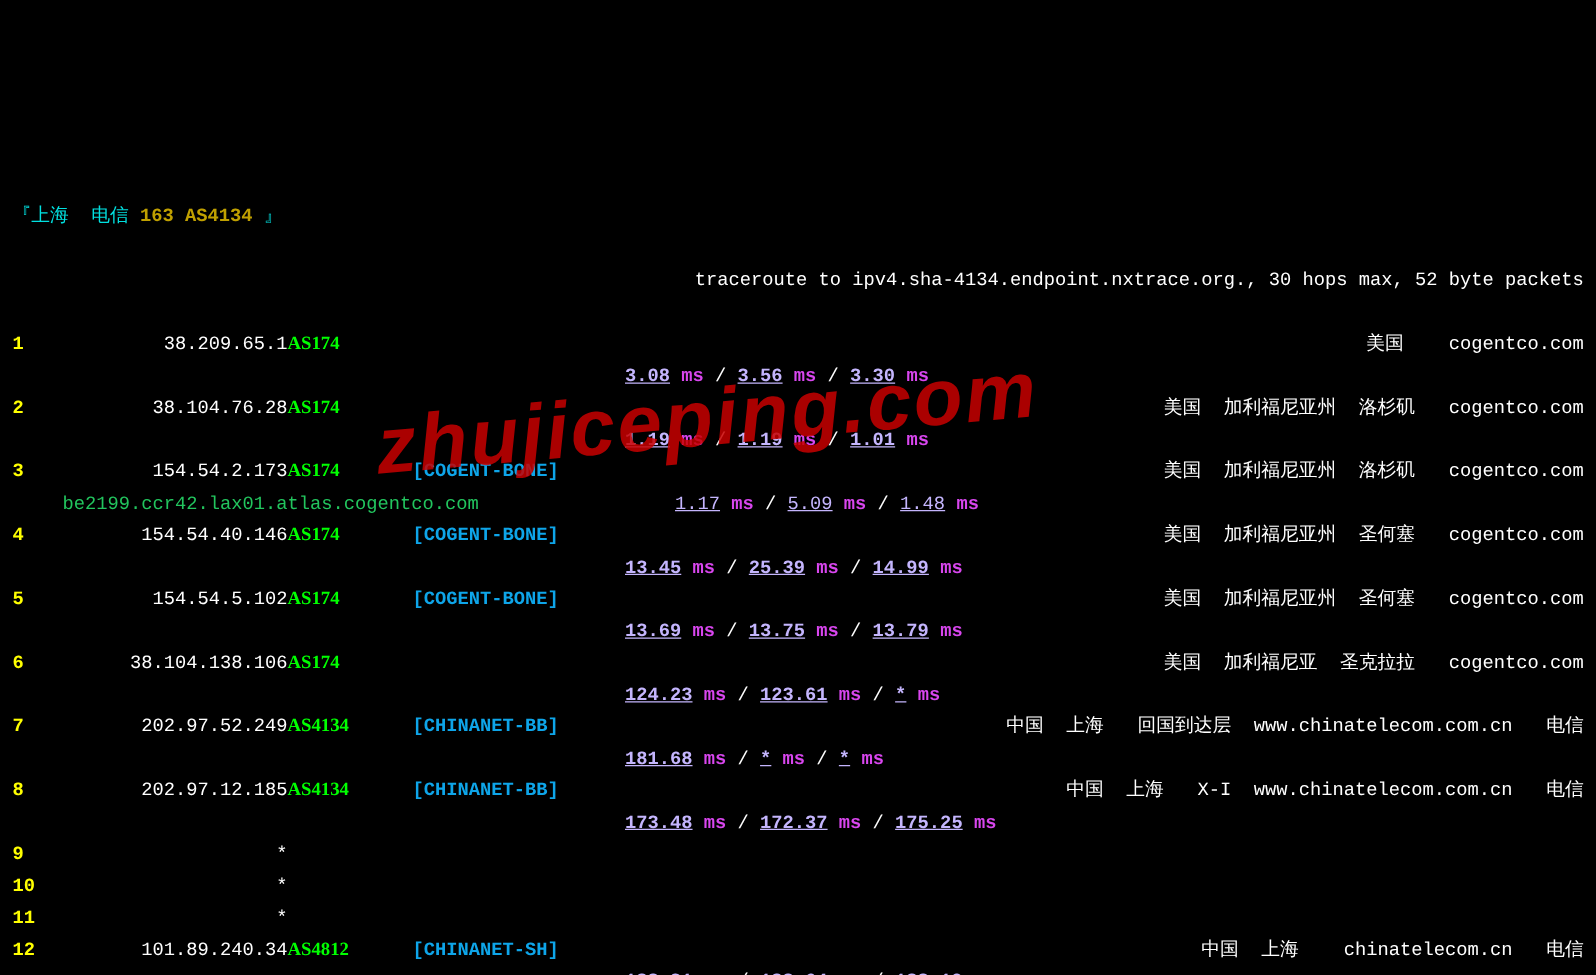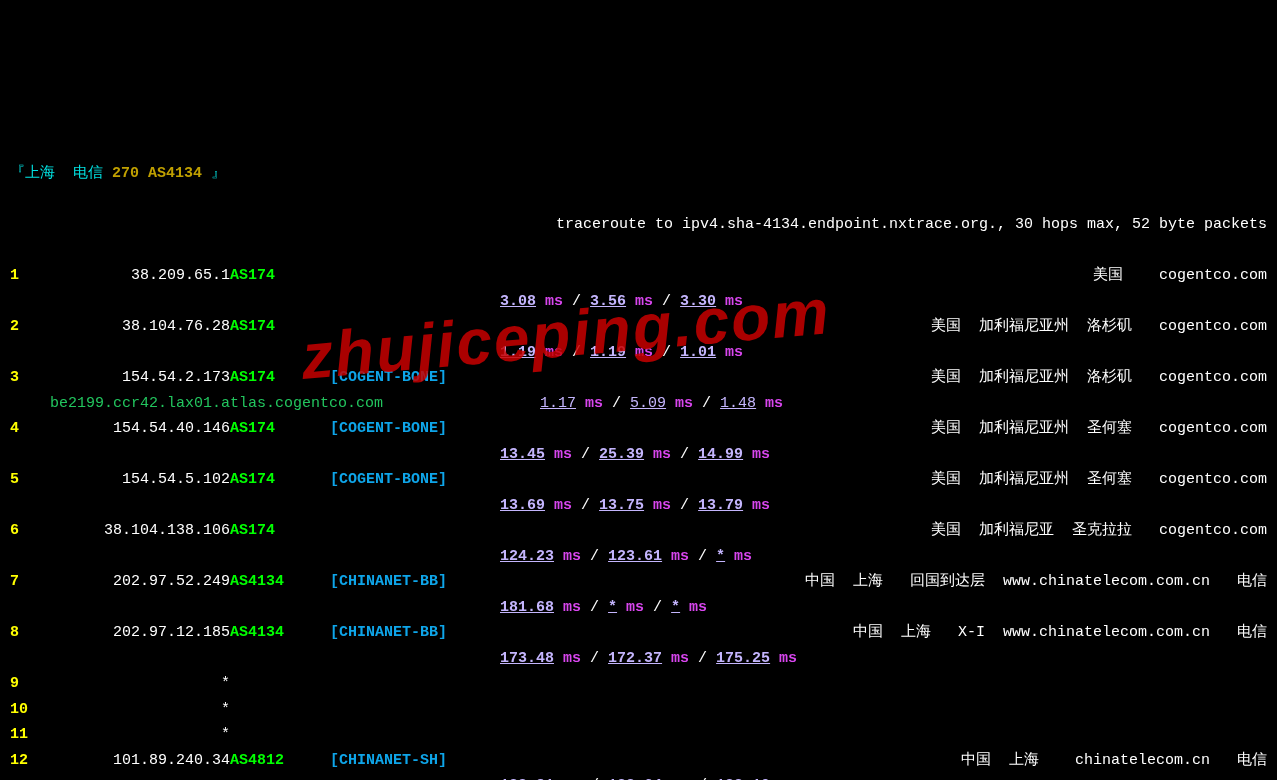--- a/index.html
+++ b/index.html
@@ -8,21 +8,21 @@
     font-family: "Consolas", "Menlo", "Courier New", monospace;
     font-size: 15px;
     line-height: 1.7;
     margin: 0;
     padding: 8px 10px;
     white-space: pre;
   }
   .cyan    { color: #00e0e0; }
   .yellow  { color: #ffff00; }
   .dimyel  { color: #c0a000; }
-  .green   { color: #00ff00; }
+  .green   { color: #00ff00; font-family: Liberation Serif, serif; }
   .dgreen  { color: #0ea5e9; }
   .white   { color: #ffffff; text-align: right; }
   .blue    { color: #c4b5fd; text-decoration: underline; }
   .gray    { color: #22c55e; }
   .row { display:flex; flex-wrap:nowrap; }
   .c-num  { width: 40px;  flex:0 0 40px; }
   .c-ip   { width: 180px; flex:0 0 180px; font-weight:normal; }
   .c-as   { width: 100px; flex:0 0 100px; font-weight:bold; }
   .c-tag  { width: 170px; flex:0 0 170px; font-weight:bold; }
   .c-loc  { flex:1; }
@@ -43,18 +43,18 @@
   .ms { color:#d946ef; font-weight:bold; }
   .sep{ color:#ffffff; font-weight:normal; }
 </style>
 </head>
 <body>
 
 
 
 <div class="watermark">zhujiceping.com</div>
 
-<div><span class="cyan">『</span><span class="cyan">上海  电信 </span><span class="dimyel" style="font-weight:bold">270 AS4134</span><span class="cyan"> 』</span></div>
+<div><span class="cyan">『</span><span class="cyan">上海  电信 </span><span class="dimyel" style="font-weight:bold">163 AS4134</span><span class="cyan"> 』</span></div>
 <div class="white">traceroute to ipv4.sha-4134.endpoint.nxtrace.org., 30 hops max, 52 byte packets</div>
 <div id="hops"><div class="row"><span class="c-num yellow" style="font-weight:bold">1</span><span class="c-ip white">38.209.65.1</span><span class="c-as green">AS174</span><span class="c-tag dgreen"></span><span class="c-loc white">美国    cogentco.com</span></div><div class="c-lat"><span class="blue">3.08</span><span class="ms"> ms</span><span class="sep"> / </span><span class="blue">3.56</span><span class="ms"> ms</span><span class="sep"> / </span><span class="blue">3.30</span><span class="ms"> ms</span></div><div class="row"><span class="c-num yellow" style="font-weight:bold">2</span><span class="c-ip white">38.104.76.28</span><span class="c-as green">AS174</span><span class="c-tag dgreen"></span><span class="c-loc white">美国  加利福尼亚州  洛杉矶   cogentco.com</span></div><div class="c-lat"><span class="blue">1.19</span><span class="ms"> ms</span><span class="sep"> / </span><span class="blue">1.19</span><span class="ms"> ms</span><span class="sep"> / </span><span class="blue">1.01</span><span class="ms"> ms</span></div><div class="row"><span class="c-num yellow" style="font-weight:bold">3</span><span class="c-ip white">154.54.2.173</span><span class="c-as green">AS174</span><span class="c-tag dgreen">[COGENT-BONE]</span><span class="c-loc white">美国  加利福尼亚州  洛杉矶   cogentco.com</span></div><div class="row"><span class="sub gray" style="width:490px;flex:0 0 490px;">be2199.ccr42.lax01.atlas.cogentco.com</span><span><span class="blue">1.17</span><span class="ms"> ms</span><span class="sep"> / </span><span class="blue">5.09</span><span class="ms"> ms</span><span class="sep"> / </span><span class="blue">1.48</span><span class="ms"> ms</span></span></div><div class="row"><span class="c-num yellow" style="font-weight:bold">4</span><span class="c-ip white">154.54.40.146</span><span class="c-as green">AS174</span><span class="c-tag dgreen">[COGENT-BONE]</span><span class="c-loc white">美国  加利福尼亚州  圣何塞   cogentco.com</span></div><div class="c-lat"><span class="blue">13.45</span><span class="ms"> ms</span><span class="sep"> / </span><span class="blue">25.39</span><span class="ms"> ms</span><span class="sep"> / </span><span class="blue">14.99</span><span class="ms"> ms</span></div><div class="row"><span class="c-num yellow" style="font-weight:bold">5</span><span class="c-ip white">154.54.5.102</span><span class="c-as green">AS174</span><span class="c-tag dgreen">[COGENT-BONE]</span><span class="c-loc white">美国  加利福尼亚州  圣何塞   cogentco.com</span></div><div class="c-lat"><span class="blue">13.69</span><span class="ms"> ms</span><span class="sep"> / </span><span class="blue">13.75</span><span class="ms"> ms</span><span class="sep"> / </span><span class="blue">13.79</span><span class="ms"> ms</span></div><div class="row"><span class="c-num yellow" style="font-weight:bold">6</span><span class="c-ip white">38.104.138.106</span><span class="c-as green">AS174</span><span class="c-tag dgreen"></span><span class="c-loc white">美国  加利福尼亚  圣克拉拉   cogentco.com</span></div><div class="c-lat"><span class="blue">124.23</span><span class="ms"> ms</span><span class="sep"> / </span><span class="blue">123.61</span><span class="ms"> ms</span><span class="sep"> / </span><span class="blue">*</span><span class="ms"> ms</span></div><div class="row"><span class="c-num yellow" style="font-weight:bold">7</span><span class="c-ip white">202.97.52.249</span><span class="c-as green">AS4134</span><span class="c-tag dgreen">[CHINANET-BB]</span><span class="c-loc white">中国  上海   回国到达层  www.chinatelecom.com.cn   电信</span></div><div class="c-lat"><span class="blue">181.68</span><span class="ms"> ms</span><span class="sep"> / </span><span class="blue">*</span><span class="ms"> ms</span><span class="sep"> / </span><span class="blue">*</span><span class="ms"> ms</span></div><div class="row"><span class="c-num yellow" style="font-weight:bold">8</span><span class="c-ip white">202.97.12.185</span><span class="c-as green">AS4134</span><span class="c-tag dgreen">[CHINANET-BB]</span><span class="c-loc white">中国  上海   X-I  www.chinatelecom.com.cn   电信</span></div><div class="c-lat"><span class="blue">173.48</span><span class="ms"> ms</span><span class="sep"> / </span><span class="blue">172.37</span><span class="ms"> ms</span><span class="sep"> / </span><span class="blue">175.25</span><span class="ms"> ms</span></div><div class="row"><span class="c-num yellow" style="font-weight:bold">9</span><span class="c-ip white">*</span></div><div class="row"><span class="c-num yellow" style="font-weight:bold">10</span><span class="c-ip white">*</span></div><div class="row"><span class="c-num yellow" style="font-weight:bold">11</span><span class="c-ip white">*</span></div><div class="row"><span class="c-num yellow" style="font-weight:bold">12</span><span class="c-ip white">101.89.240.34</span><span class="c-as green">AS4812</span><span class="c-tag dgreen">[CHINANET-SH]</span><span class="c-loc white">中国  上海    chinatelecom.cn   电信</span></div><div class="c-lat"><span class="blue">188.31</span><span class="ms"> ms</span><span class="sep"> / </span><span class="blue">188.64</span><span class="ms"> ms</span><span class="sep"> / </span><span class="blue">188.19</span><span class="ms"> ms</span></div></div>
 
 
 
 
 </body></html>

